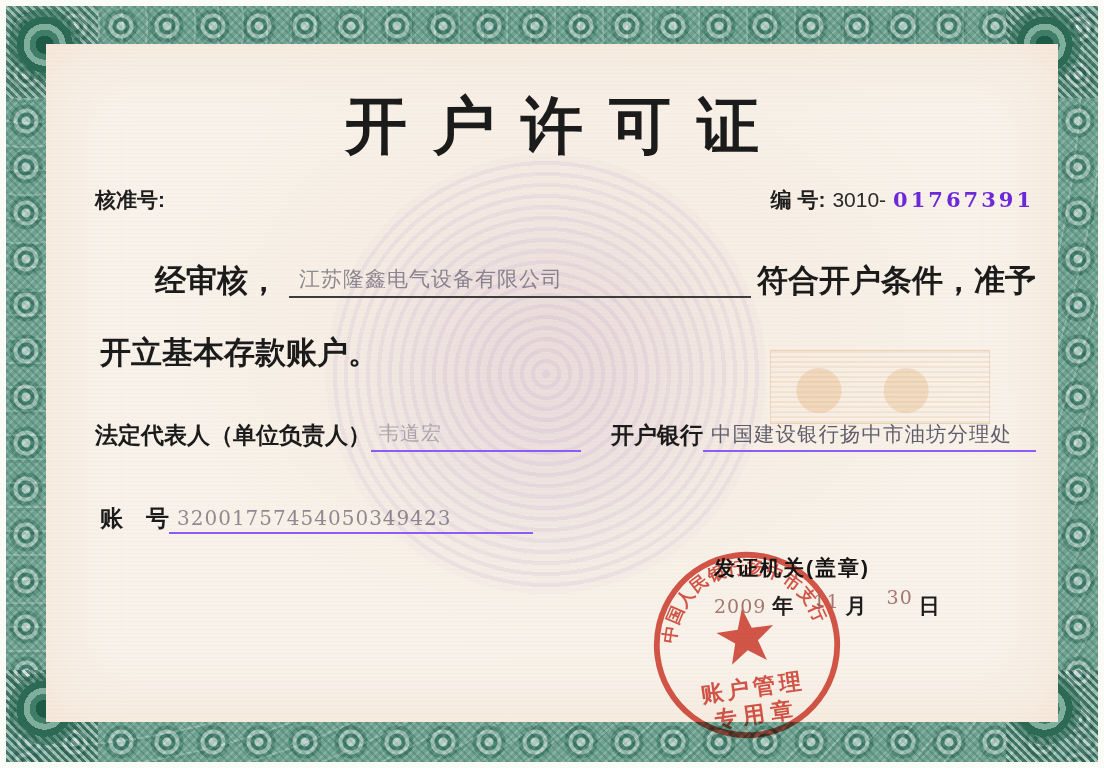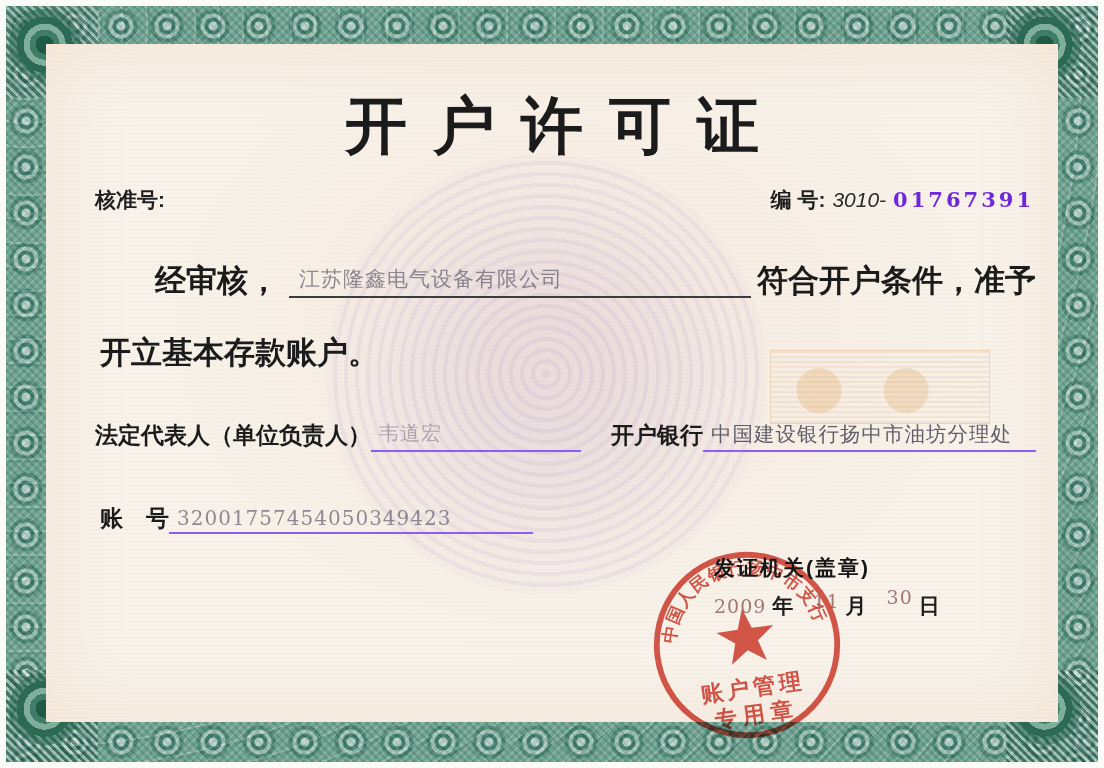--- a/index.html
+++ b/index.html
@@ -135,21 +135,21 @@
   <div class="wm-band"></div>
 
   <div class="title">开户许可证</div>
 
   <div class="row-approval">
     <span class="lbl">核准号:</span>
   </div>
 
   <div class="row-serial">
     <span class="lbl">编 号:</span>
-    <span style="color:#2a2a2a;font-style:italic;">3010-</span>
+    <span style="color:#2a2a2a;">3010-</span>
     <span class="serial-red" style="color:#6d28d9;">01767391</span>
   </div>
 
   <div class="row-review">
     <span class="big">经审核，</span>
     <span class="fill-line dotmatrix">江苏隆鑫电气设备有限公司</span>
     <span class="big">符合开户条件，准予</span>
   </div>
 
   <div class="row-open">

